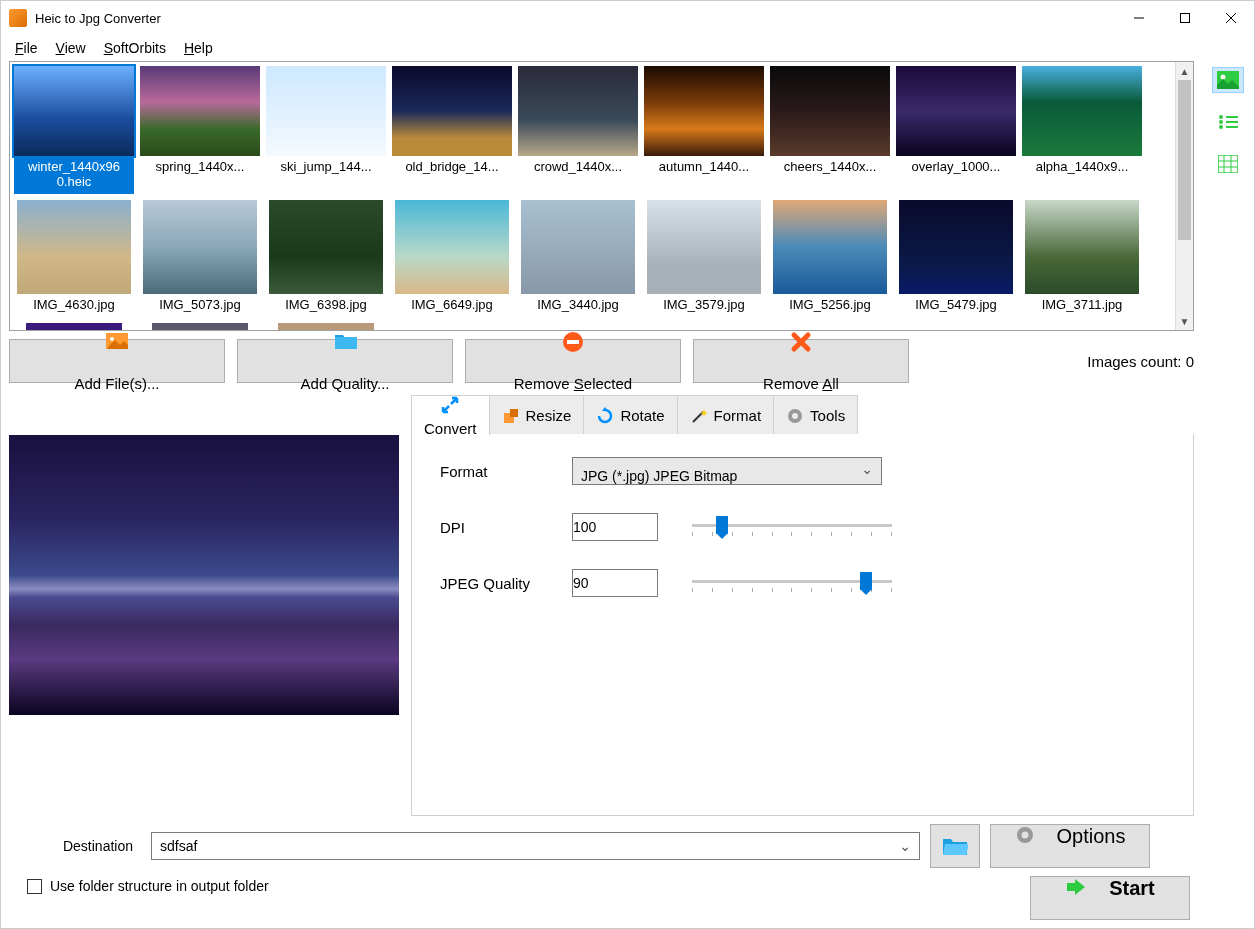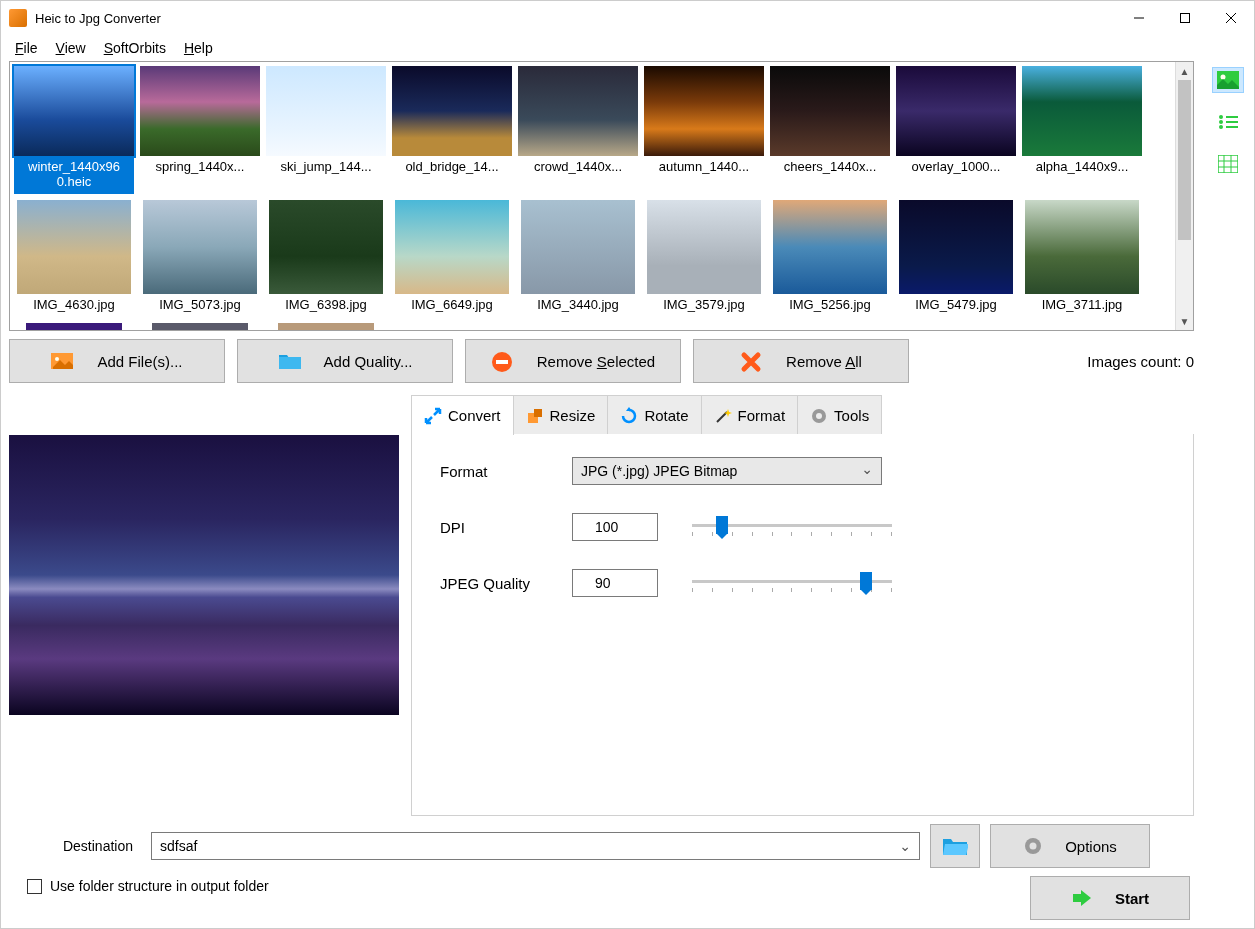--- a/index.html
+++ b/index.html
@@ -28,50 +28,50 @@
 .thumb.selected .lbl { background: #0078d7; color: #fff; white-space: normal; word-break: break-all; }
 .thumb.row2 .img { width: 114px; height: 94px; }
 .thumb.partial { height: 22px; overflow: hidden; }
 .thumb.partial .img { height: 22px; width: 96px; }
 .gscroll { width: 18px; background: #f0f0f0; border-left: 1px solid #ddd; position: relative; }
 .gscroll .arrow { position: absolute; left: 0; right: 0; height: 18px; display: flex; align-items: center; justify-content: center; color: #555; font-size: 10px; }
 .gscroll .arrow.up { top: 0; }
 .gscroll .arrow.down { bottom: 0; }
 .gscroll .track-thumb { position: absolute; left: 2px; right: 2px; top: 18px; height: 160px; background: #c2c2c2; }
 .actionrow { display: flex; align-items: center; gap: 12px; padding: 8px 0; }
-.abtn { height: 44px; width: 216px; border: 1px solid #adadad; background: #e1e1e1; display: flex; align-items: center; justify-content: center; gap: 24px; padding: 0 12px; font-size: 15px; }
+.abtn { height: 44px; width: 216px; border: 1px solid #adadad; background: #e1e1e1; display: flex; align-items: center; justify-content: center; gap: 24px; padding: 0 12px; font-size: 15px; flex-direction: column; }
 .abtn .ic { width: 22px; height: 20px; }
 .count { margin-left: auto; font-size: 15px; }
 .midrow { flex: 1; display: flex; gap: 12px; padding-top: 4px; }
 .preview { width: 390px; background: #fff; display: flex; flex-direction: column; }
 .preview .pimg { flex: 1; background: linear-gradient(180deg,#1a1040 0%,#2a2560 30%,#3b4a8b 50%,#8b8bc0 55%,#4a4a90 58%,#3a2a60 68%,#5a3a80 80%,#0a0420 100%); margin-top: 40px; max-height: 280px; }
 .tabs-panel { flex: 1; display: flex; flex-direction: column; }
 .tabbar { display: flex; height: 40px; }
 .tab { display: flex; align-items: center; gap: 6px; padding: 0 12px; font-size: 15px; background: #ececec; border: 1px solid #d0d0d0; border-bottom: none; margin-right: -1px; }
-.tab.active { background: #fff; border-top: 1px solid #d0d0d0; position: relative; z-index: 1; }
+.tab.active { background: #fff; border-top: 1px solid #d0d0d0; position: relative; z-index: 1; flex-direction: column; }
 .tab .ic { width: 18px; height: 18px; }
 .tabcontent { flex: 1; background: #fff; border: 1px solid #d0d0d0; border-top: none; margin-top: -1px; padding: 22px 28px; }
 .formrow { display: flex; align-items: center; margin-bottom: 26px; height: 30px; }
 .formrow .flabel { width: 132px; font-size: 15px; }
-.select { height: 28px; width: 310px; border: 1px solid #7a7a7a; background: #e8e8e8; display: flex; align-items: center; padding: 0 8px; font-size: 14px; position: relative; }
+.select { height: 28px; width: 310px; border: 1px solid #7a7a7a; background: #e8e8e8; display: flex; align-items: flex-end; padding: 0 8px; font-size: 14px; position: relative; }
 .select::after { content: "⌄"; position: absolute; right: 8px; top: 3px; color: #555; }
-.ninput { width: 86px; height: 28px; border: 1px solid #7a7a7a; padding: 0 22px; font-size: 14px; background: #fff; }
+.ninput { width: 86px; height: 28px; border: 1px solid #7a7a7a; padding: 0 0; font-size: 14px; background: #fff; }
 .slider { margin-left: 34px; position: relative; width: 200px; height: 26px; }
 .slider .track { position: absolute; top: 10px; left: 0; right: 0; height: 3px; background: #c8c8c8; }
 .slider .ticks { position: absolute; top: 18px; left: 0; right: 0; display: flex; justify-content: space-between; }
 .slider .ticks i { width: 1px; height: 4px; background: #aaa; }
 .slider .knob { position: absolute; top: 2px; width: 12px; height: 18px; background: #0078d7; }
 .slider .knob::after { content: ""; position: absolute; bottom: -5px; left: 0; border-left: 6px solid transparent; border-right: 6px solid transparent; border-top: 6px solid #0078d7; }
 .bottom { padding: 8px 4px 4px; }
 .destrow { display: flex; align-items: center; gap: 10px; margin-bottom: 10px; }
 .destlabel { width: 128px; text-align: right; padding-right: 8px; font-size: 14px; }
 .destinput { flex: 1; height: 28px; border: 1px solid #7a7a7a; padding: 0 8px; font-size: 14px; display: flex; align-items: center; position: relative; background: #fff; }
 .destinput::after { content: "⌄"; position: absolute; right: 8px; color: #555; }
 .iconbtn { width: 50px; height: 44px; border: 1px solid #adadad; background: #e1e1e1; display: flex; align-items: center; justify-content: center; }
-.optbtn, .startbtn { width: 160px; height: 44px; border: 1px solid #adadad; background: #e1e1e1; display: flex; align-items: center; justify-content: center; gap: 22px; font-size: 15px; padding: 0 14px; }
+.optbtn, .startbtn { width: 160px; height: 44px; border: 1px solid #adadad; background: #e1e1e1; display: flex; align-items: flex-start; justify-content: center; gap: 22px; font-size: 20px; padding: 0 14px; }
 .startbtn { font-weight: 600; margin-left: 40px; }
 .checkrow { display: flex; align-items: center; gap: 8px; padding-left: 14px; font-size: 14px; }
 .chk { width: 15px; height: 15px; border: 1px solid #333; background: #fff; }
 .twoln { display: flex; gap: 10px; align-items: flex-start; }
 .rightbtns { display: flex; flex-direction: column; gap: 8px; }
 svg { display: block; }
 </style>
 </head>
 <body>
 

